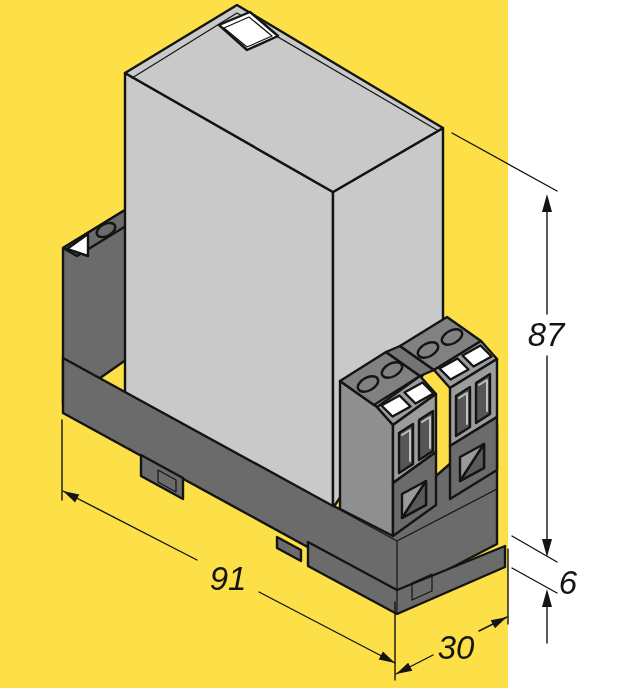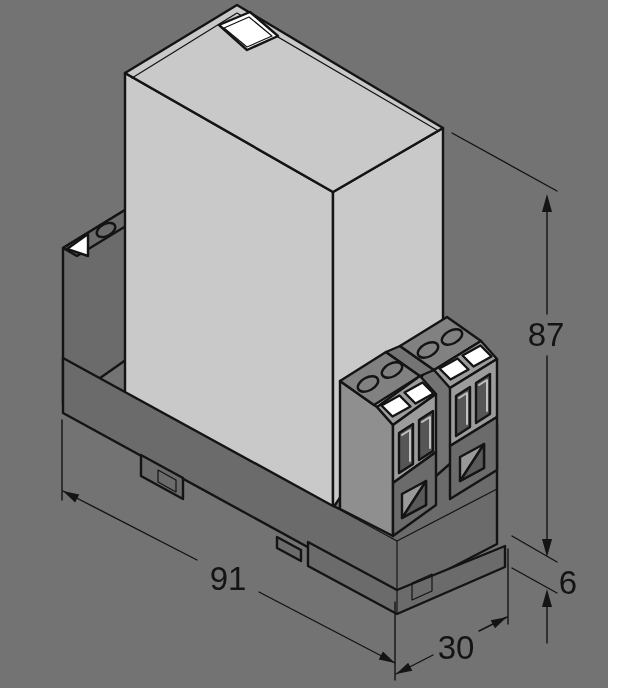--- a/index.html
+++ b/index.html
@@ -1,17 +1,17 @@
 <!DOCTYPE html>
 <html><head>
 <meta charset="utf-8">
 <style>
   html,body{margin:0;padding:0;background:#ffffff;}
   body{width:632px;height:688px;overflow:hidden;font-family:"Liberation Sans",sans-serif;}
-  .stage{width:608px;height:688px;position:relative;background:#737373;}
+  .stage{width:508px;height:688px;position:relative;background:#fde047;font-style:italic;}
   svg{display:block;}
   .solid{stroke:#141414;stroke-width:2.4;stroke-linejoin:round;stroke-linecap:round;}
   .thin{stroke:#141414;stroke-width:1.2;fill:none;stroke-linejoin:round;}
   .dim{stroke:#141414;stroke-width:1.4;fill:none;stroke-linecap:round;}
   .arrow{stroke:none;fill:#141414;}
   .dim-text{stroke:none;fill:#141414;font-family:"Liberation Sans",sans-serif;font-size:33px;}
   .innerlite{stroke:#c0c0c0;stroke-width:2;fill:none;stroke-linejoin:round;}
   .diag{stroke:#141414;stroke-width:2;fill:none;}
 </style>
 </head>

